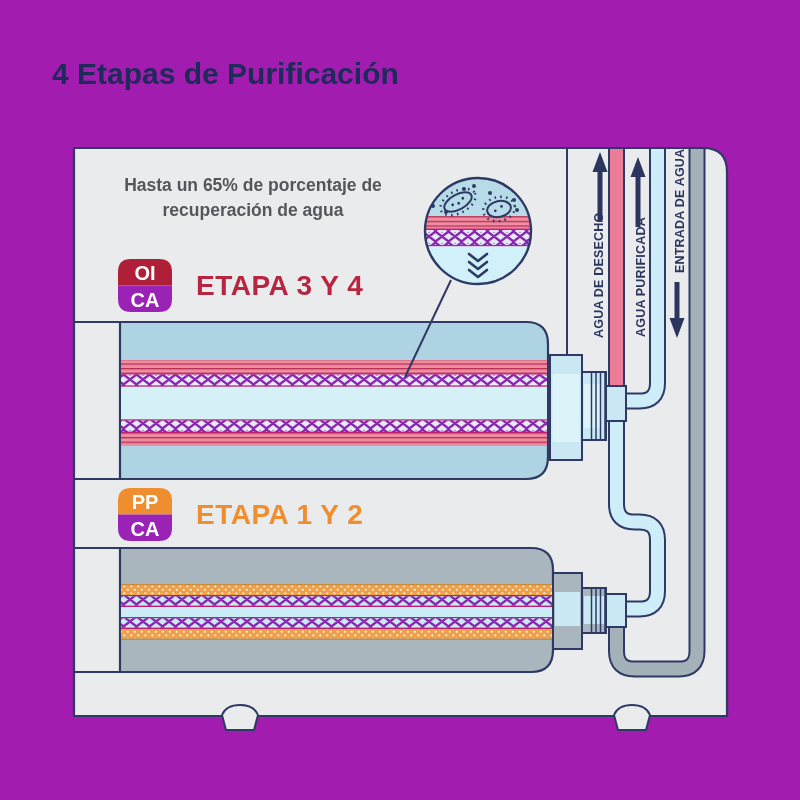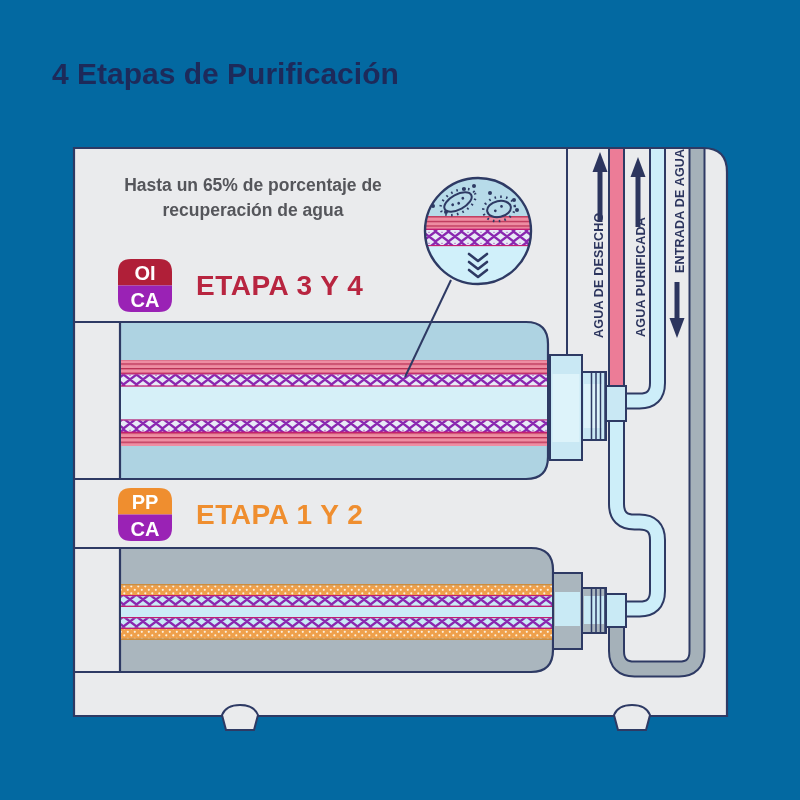--- a/index.html
+++ b/index.html
@@ -1,16 +1,16 @@
 <!DOCTYPE html>
 <html><head>
 <meta charset="utf-8">
 <style>
   html,body{margin:0;padding:0;background:#e9eaec;}
-  .stage-wrap{width:800px;height:800px;position:relative;background:#0369a1;overflow:hidden;}
+  .stage-wrap{width:800px;height:800px;position:relative;background:#a21caf;overflow:hidden;}
   svg{position:absolute;left:0;top:0;}
   svg text{font-family:"Liberation Sans","DejaVu Sans",sans-serif;}
   .title-text{font-size:30px;font-weight:800;}
   .note-text{font-size:17.5px;font-weight:700;fill:#55565b;}
   .stage-label{font-size:28px;font-weight:800;letter-spacing:.5px;}
   .badge-letter{font-size:20px;font-weight:700;fill:#ffffff;text-anchor:middle;}
   .pipe-label{font-size:12.5px;font-weight:700;fill:#2c355e;letter-spacing:.2px;}
   .outline{stroke:#2e3a64;}
 </style>
 </head>

